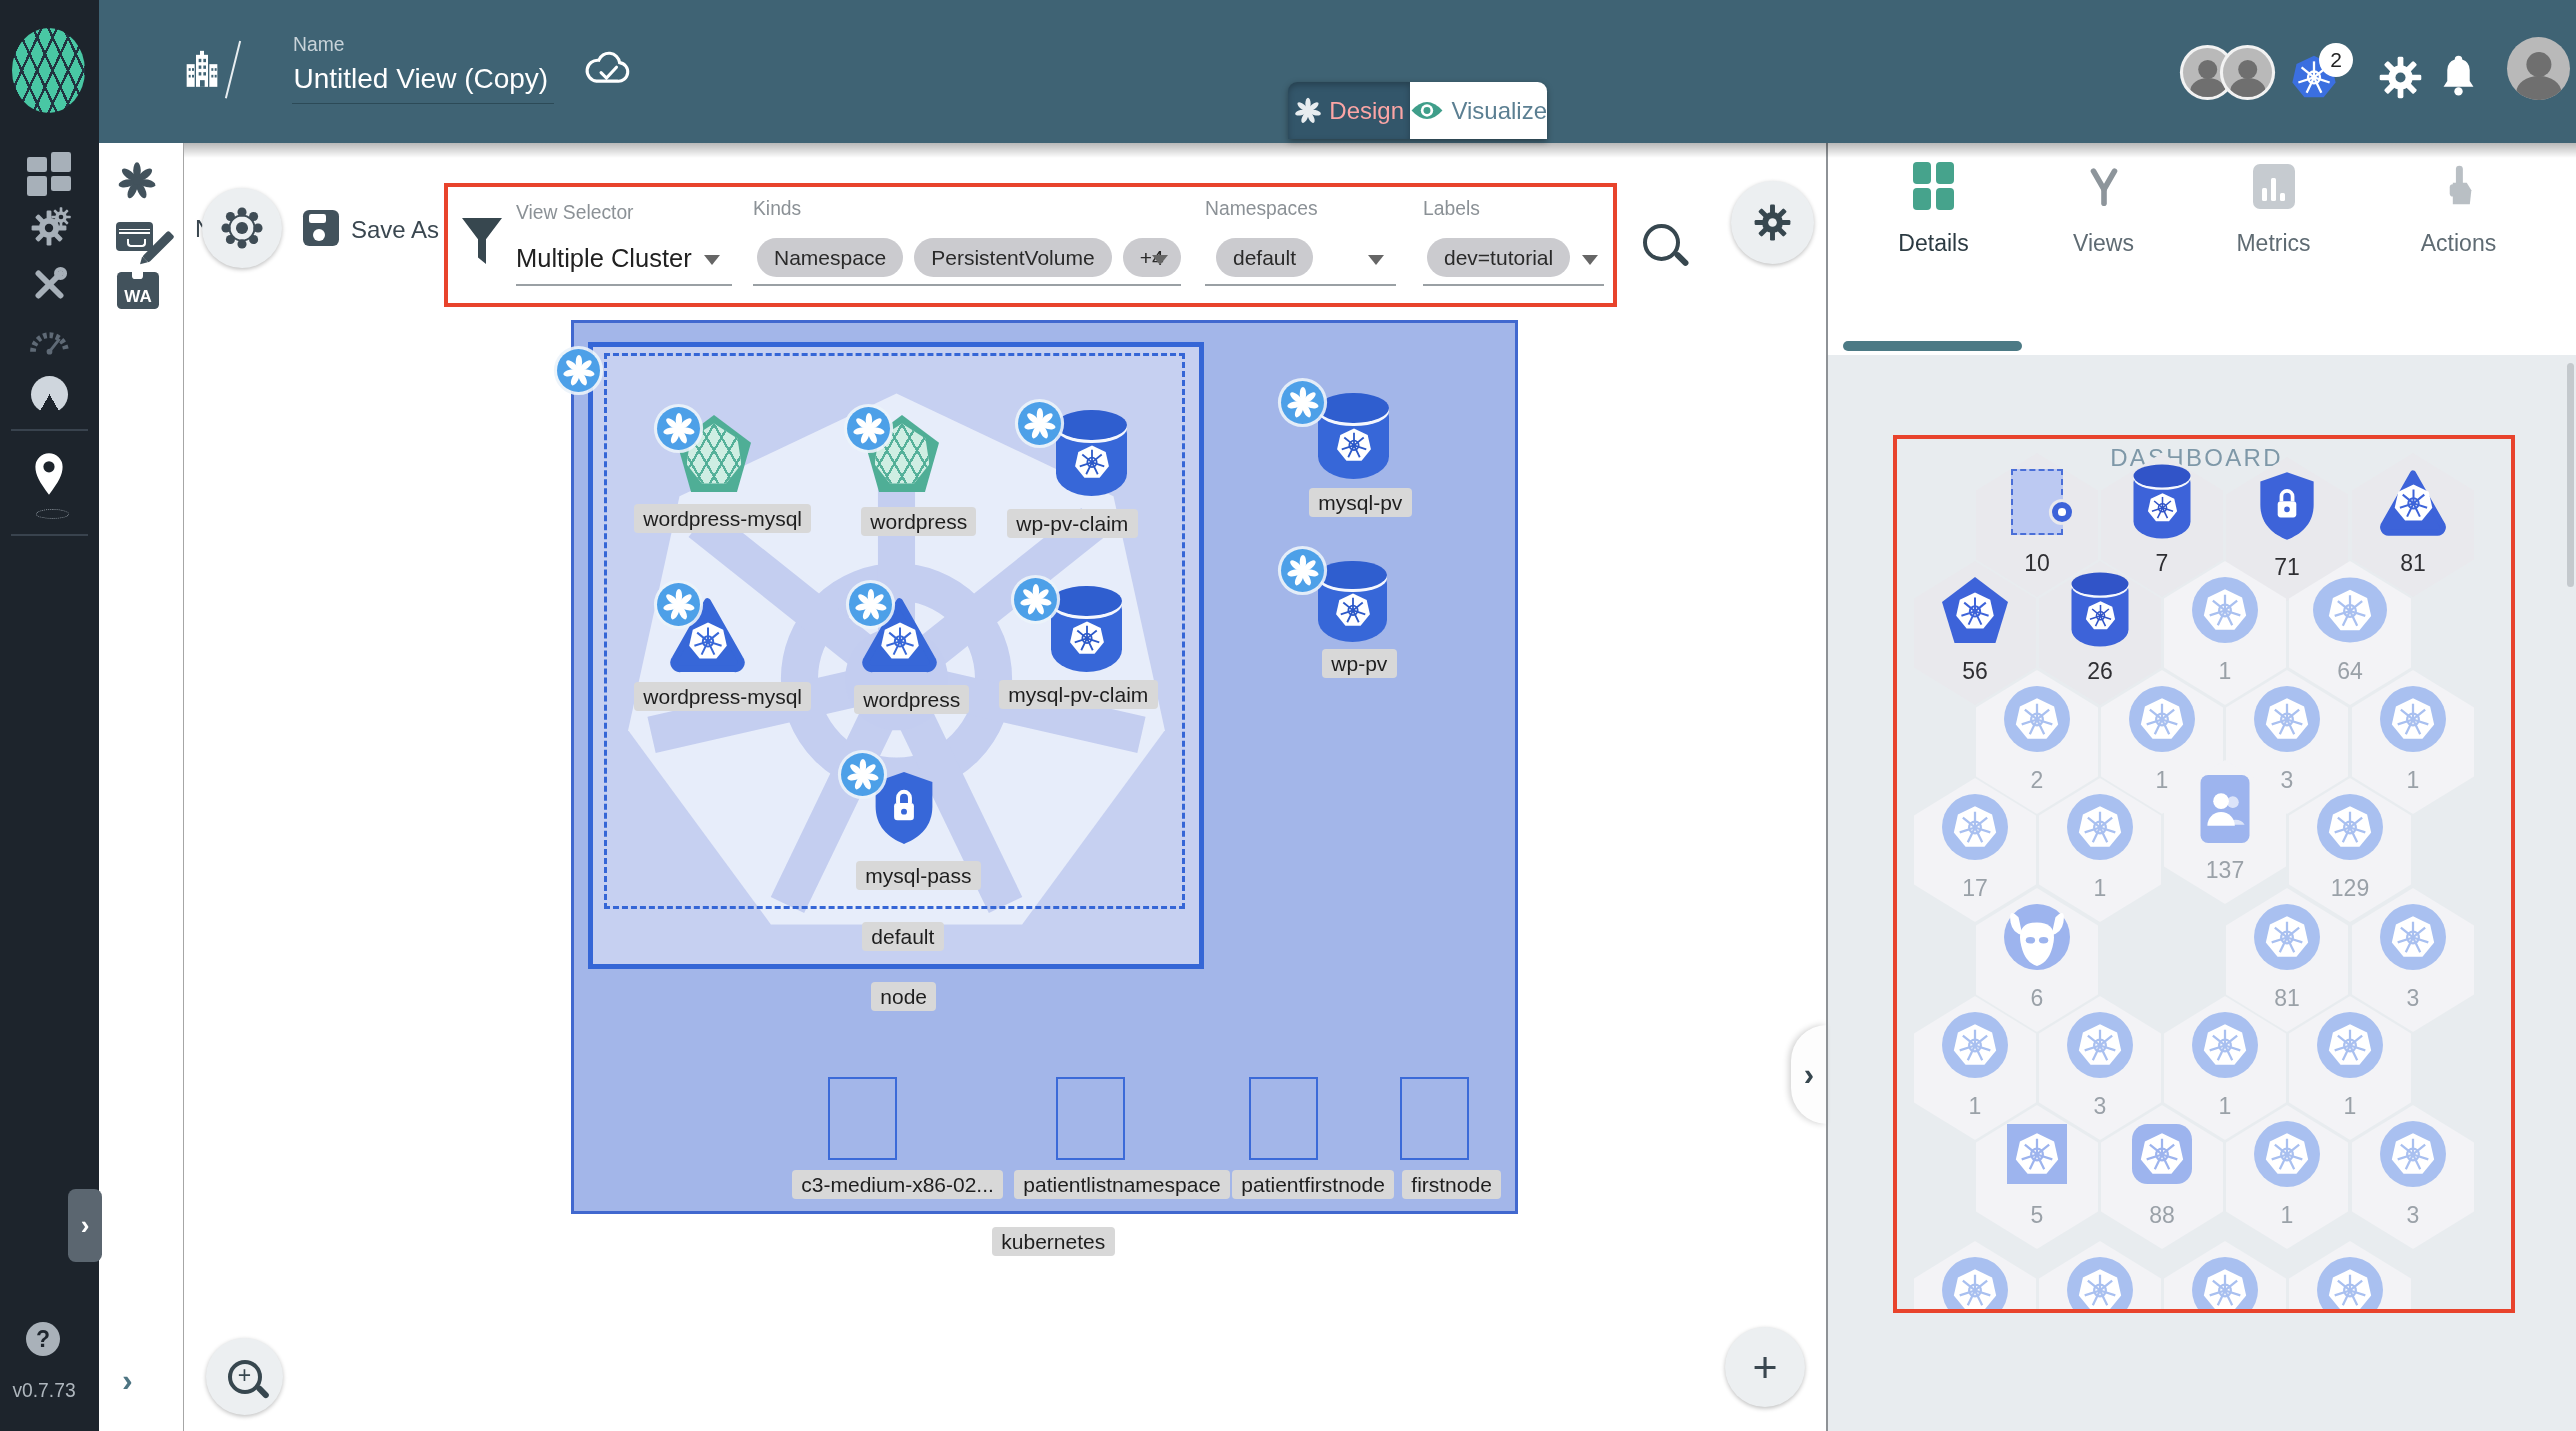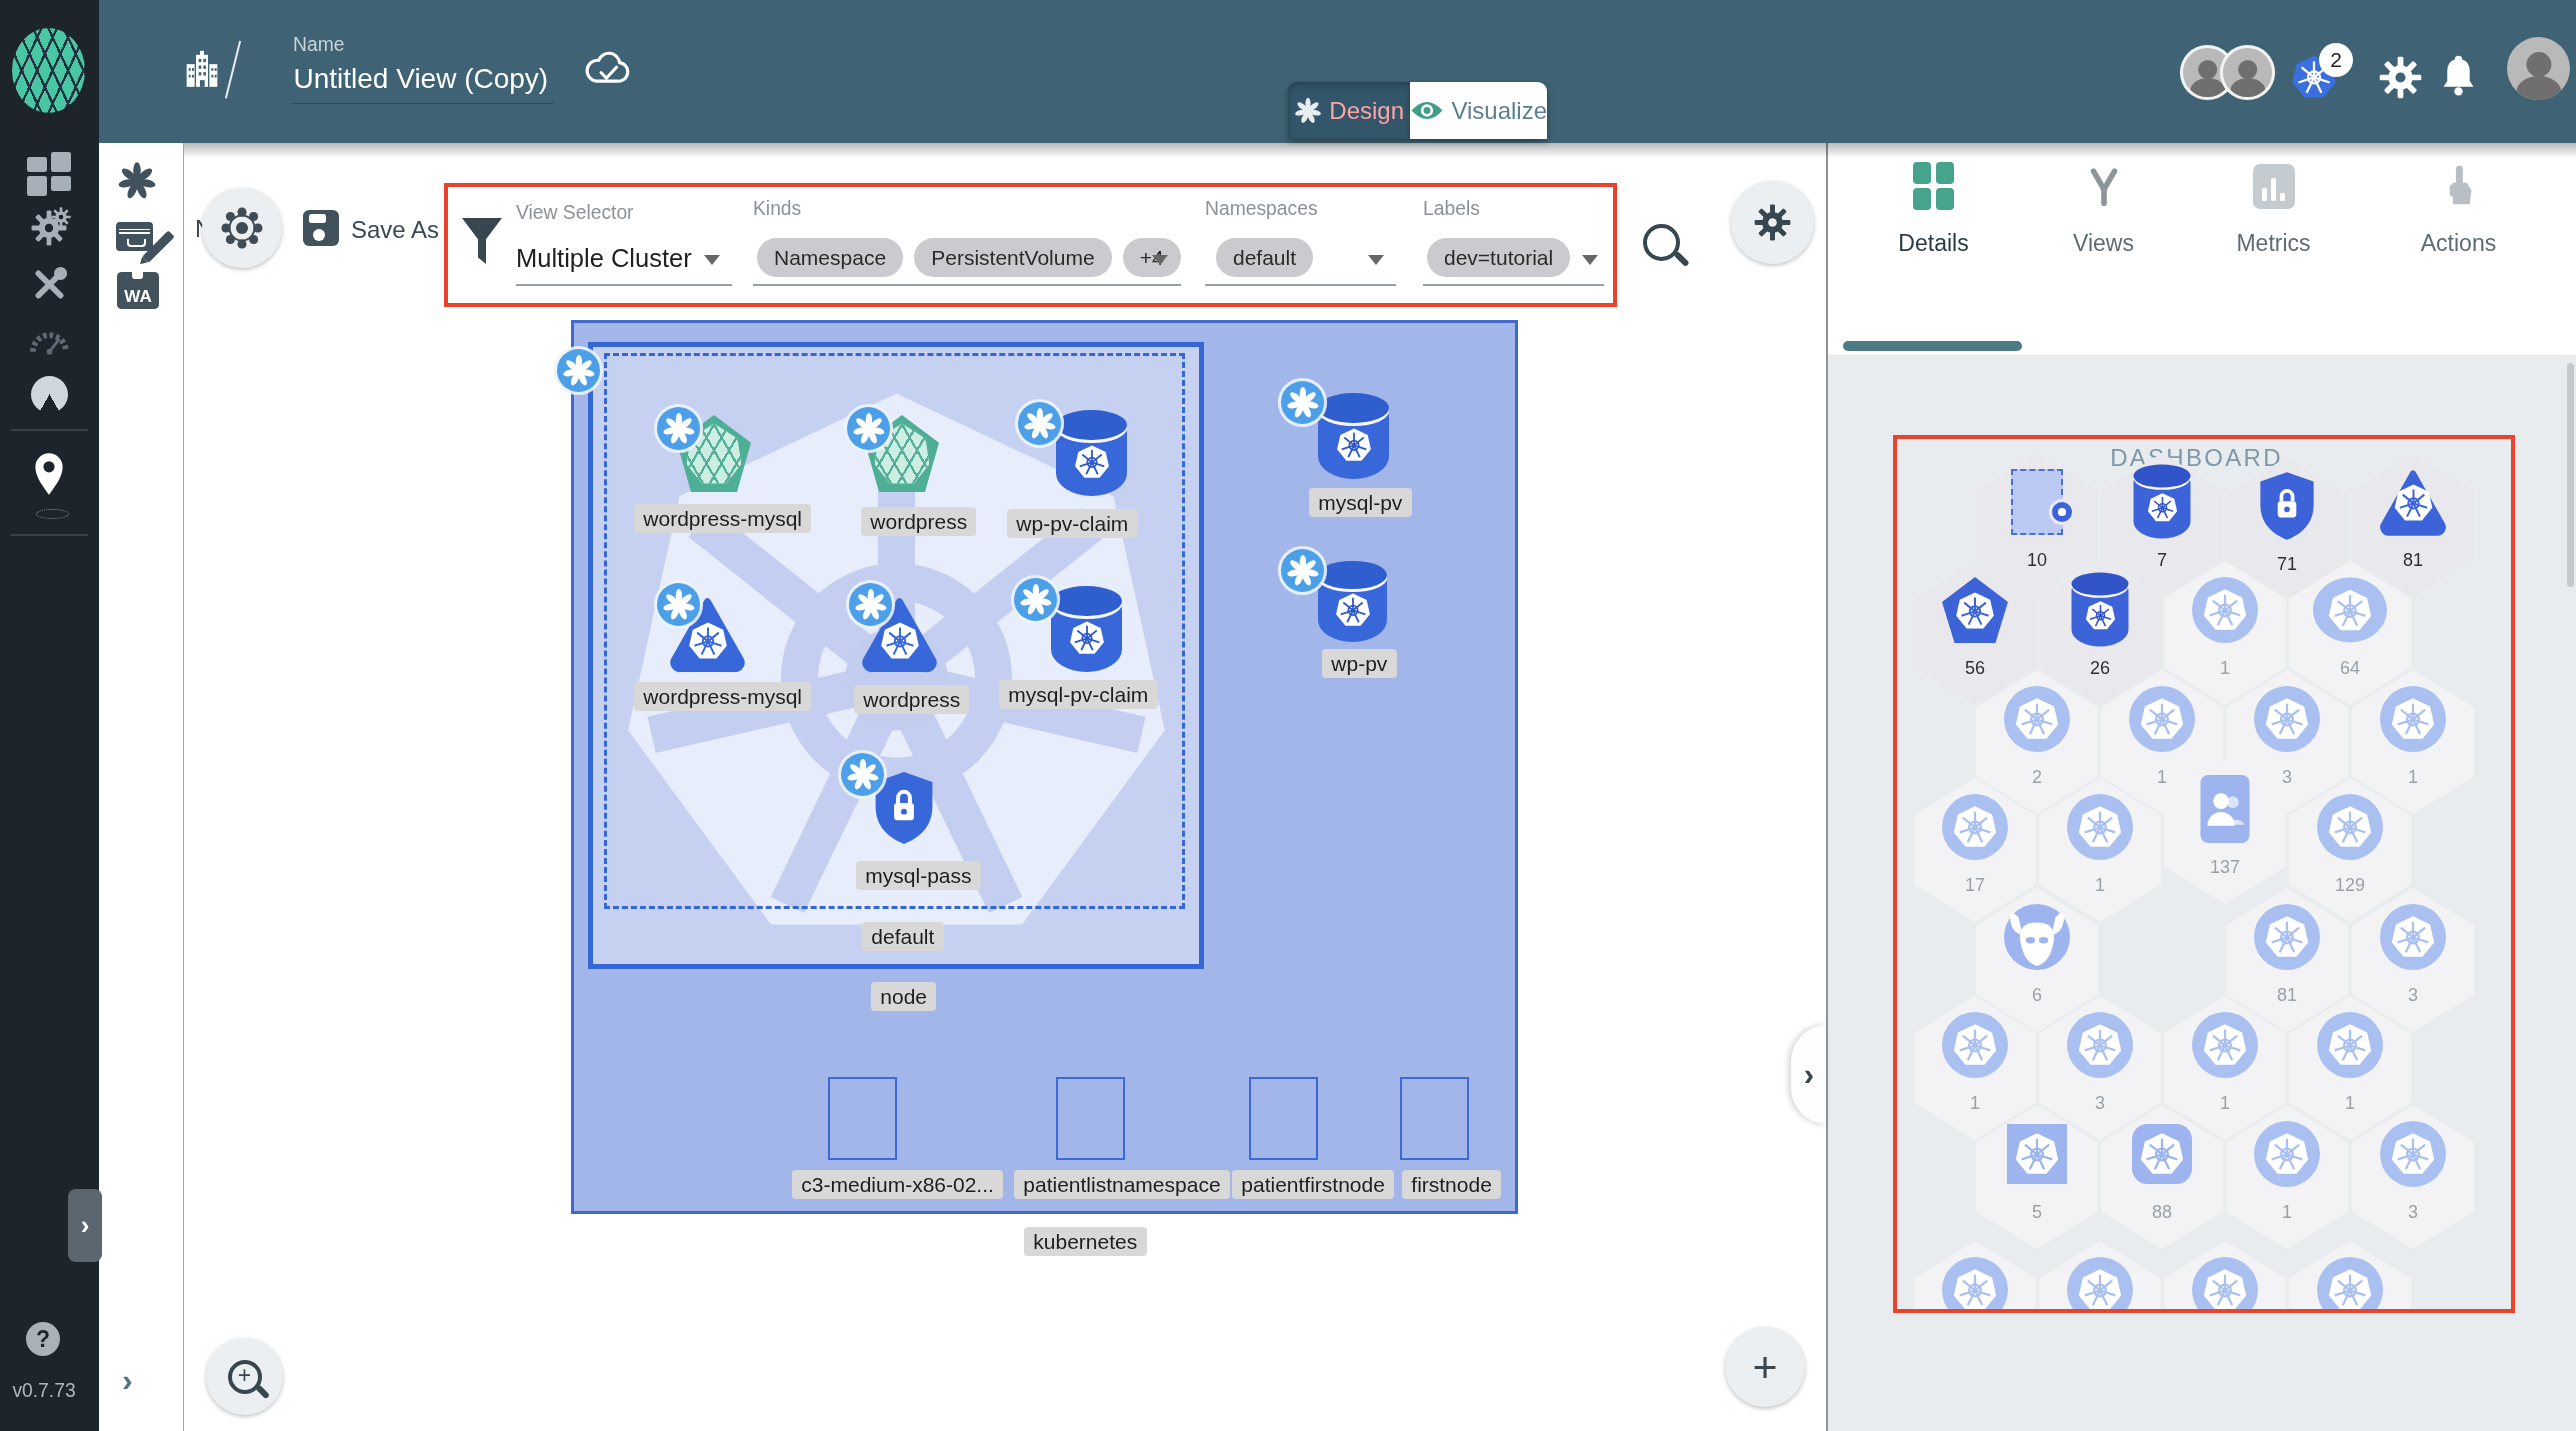--- a/index.html
+++ b/index.html
@@ -128,21 +128,21 @@
   .tabunder{left:1843px;top:341px;width:179px;height:10px;background:#4c7a85;border-radius:5.4px;z-index:6;}
   .sectitle{left:1828px;top:444px;width:737px;text-align:center;font-size:24px;letter-spacing:2.3px;color:#7e98a8;z-index:5;}
   .scrollthumb{left:2567px;top:363px;width:7px;height:224px;background:#c4c9cd;border-radius:3.9px;z-index:6;}
 
   
   #hexgrid{left:1893px;top:435px;width:622px;height:878px;overflow:hidden;z-index:5;}
   .hex-cell{position:absolute;width:122px;height:144px;}
   .hexagon{position:absolute;inset:0;clip-path:polygon(50% 0,100% 26%,100% 74%,50% 100%,0 74%,0 26%);}
   .tone-strong .hexagon{background:#e9e9ed;}
   .tone-soft .hexagon{background:#f3f3f6;}
-  .hex-num{position:absolute;left:0;top:97px;width:100%;text-align:center;font-size:18px;}
+  .hex-num{position:absolute;left:0;top:97px;width:100%;text-align:center;font-size:23px;}
   .tone-strong .hex-num{color:#2f2f33;}
   .tone-soft .hex-num{color:#9aa1a8;}
   .hex-ic{position:absolute;left:50%;top:49px;transform:translate(-50%,-50%);}
   .ic-ns{position:relative;width:48px;height:62px;border:2.3px dashed #4a6fd8;background:#bcc9f2;}
   .ic-ns i{position:absolute;right:-10.8px;bottom:10.8px;width:20px;height:20px;border-radius:50%;background:#3d63d9;box-shadow:0 0 0 3.1px #e9e9ed;}
   .ic-ns i::after{content:"";position:absolute;left:6.2px;top:6.2px;width:7.7px;height:7.7px;border-radius:50%;background:#fff;}
   .ic-cyl{position:relative;width:57px;height:73px;background:#3d63d9;border-radius:28.6px/17px;}
   .ic-cyl::before{content:"";position:absolute;left:0;top:-1.5px;width:100%;height:32%;border-radius:50%;background:#3154c8;box-shadow:0 2.3px 0 rgba(255,255,255,.95);}
   .ic-cyl svg{position:absolute;left:50%;top:58%;transform:translate(-50%,-50%);width:31px;height:31px;}
   .ic-penta{position:relative;width:66px;height:66px;clip-path:polygon(50% 0,100% 38%,81% 100%,19% 100%,0 38%);background:#3d63d9;}
@@ -663,21 +663,21 @@
           <ellipse cx="50" cy="24" rx="9.5" ry="21" transform="rotate(257.15 50 50)"></ellipse>
           <ellipse cx="50" cy="24" rx="9.5" ry="21" transform="rotate(308.58 50 50)"></ellipse>
           <circle cx="50" cy="50" r="10"></circle>
         </g>
       </svg>
     </span>
   <span class="cv-chip abs" style="left:856px;top:861px">mysql-pass</span>
 
   <span class="cv-chip abs" style="left:862px;top:922px">default</span>
   <span class="cv-chip abs" style="left:871px;top:982px">node</span>
-  <span class="cv-chip abs" style="left:1024px;top:1227px">kubernetes</span>
+  <span class="cv-chip abs" style="left:992px;top:1227px">kubernetes</span>
 
   <div class="cv-cyl abs" style="left:1318px;top:394px;width:71px;height:85px">
     <span class="cyl-logo icwrap">
         <svg viewBox="0 0 100 100" style="width: 100%; height: 100%;">
           <polygon points="50,4 88,22 97,62 71,94 29,94 3,62 12,22" fill="#ffffff"></polygon>
           <g stroke="#2b58c8" fill="none" stroke-width="5">
             <circle cx="50" cy="51" r="13"></circle>
             <line x1="50" y1="51" x2="50" y2="16"></line>
             <line x1="50" y1="51" x2="77" y2="29"></line>
             <line x1="50" y1="51" x2="84" y2="62"></line>

